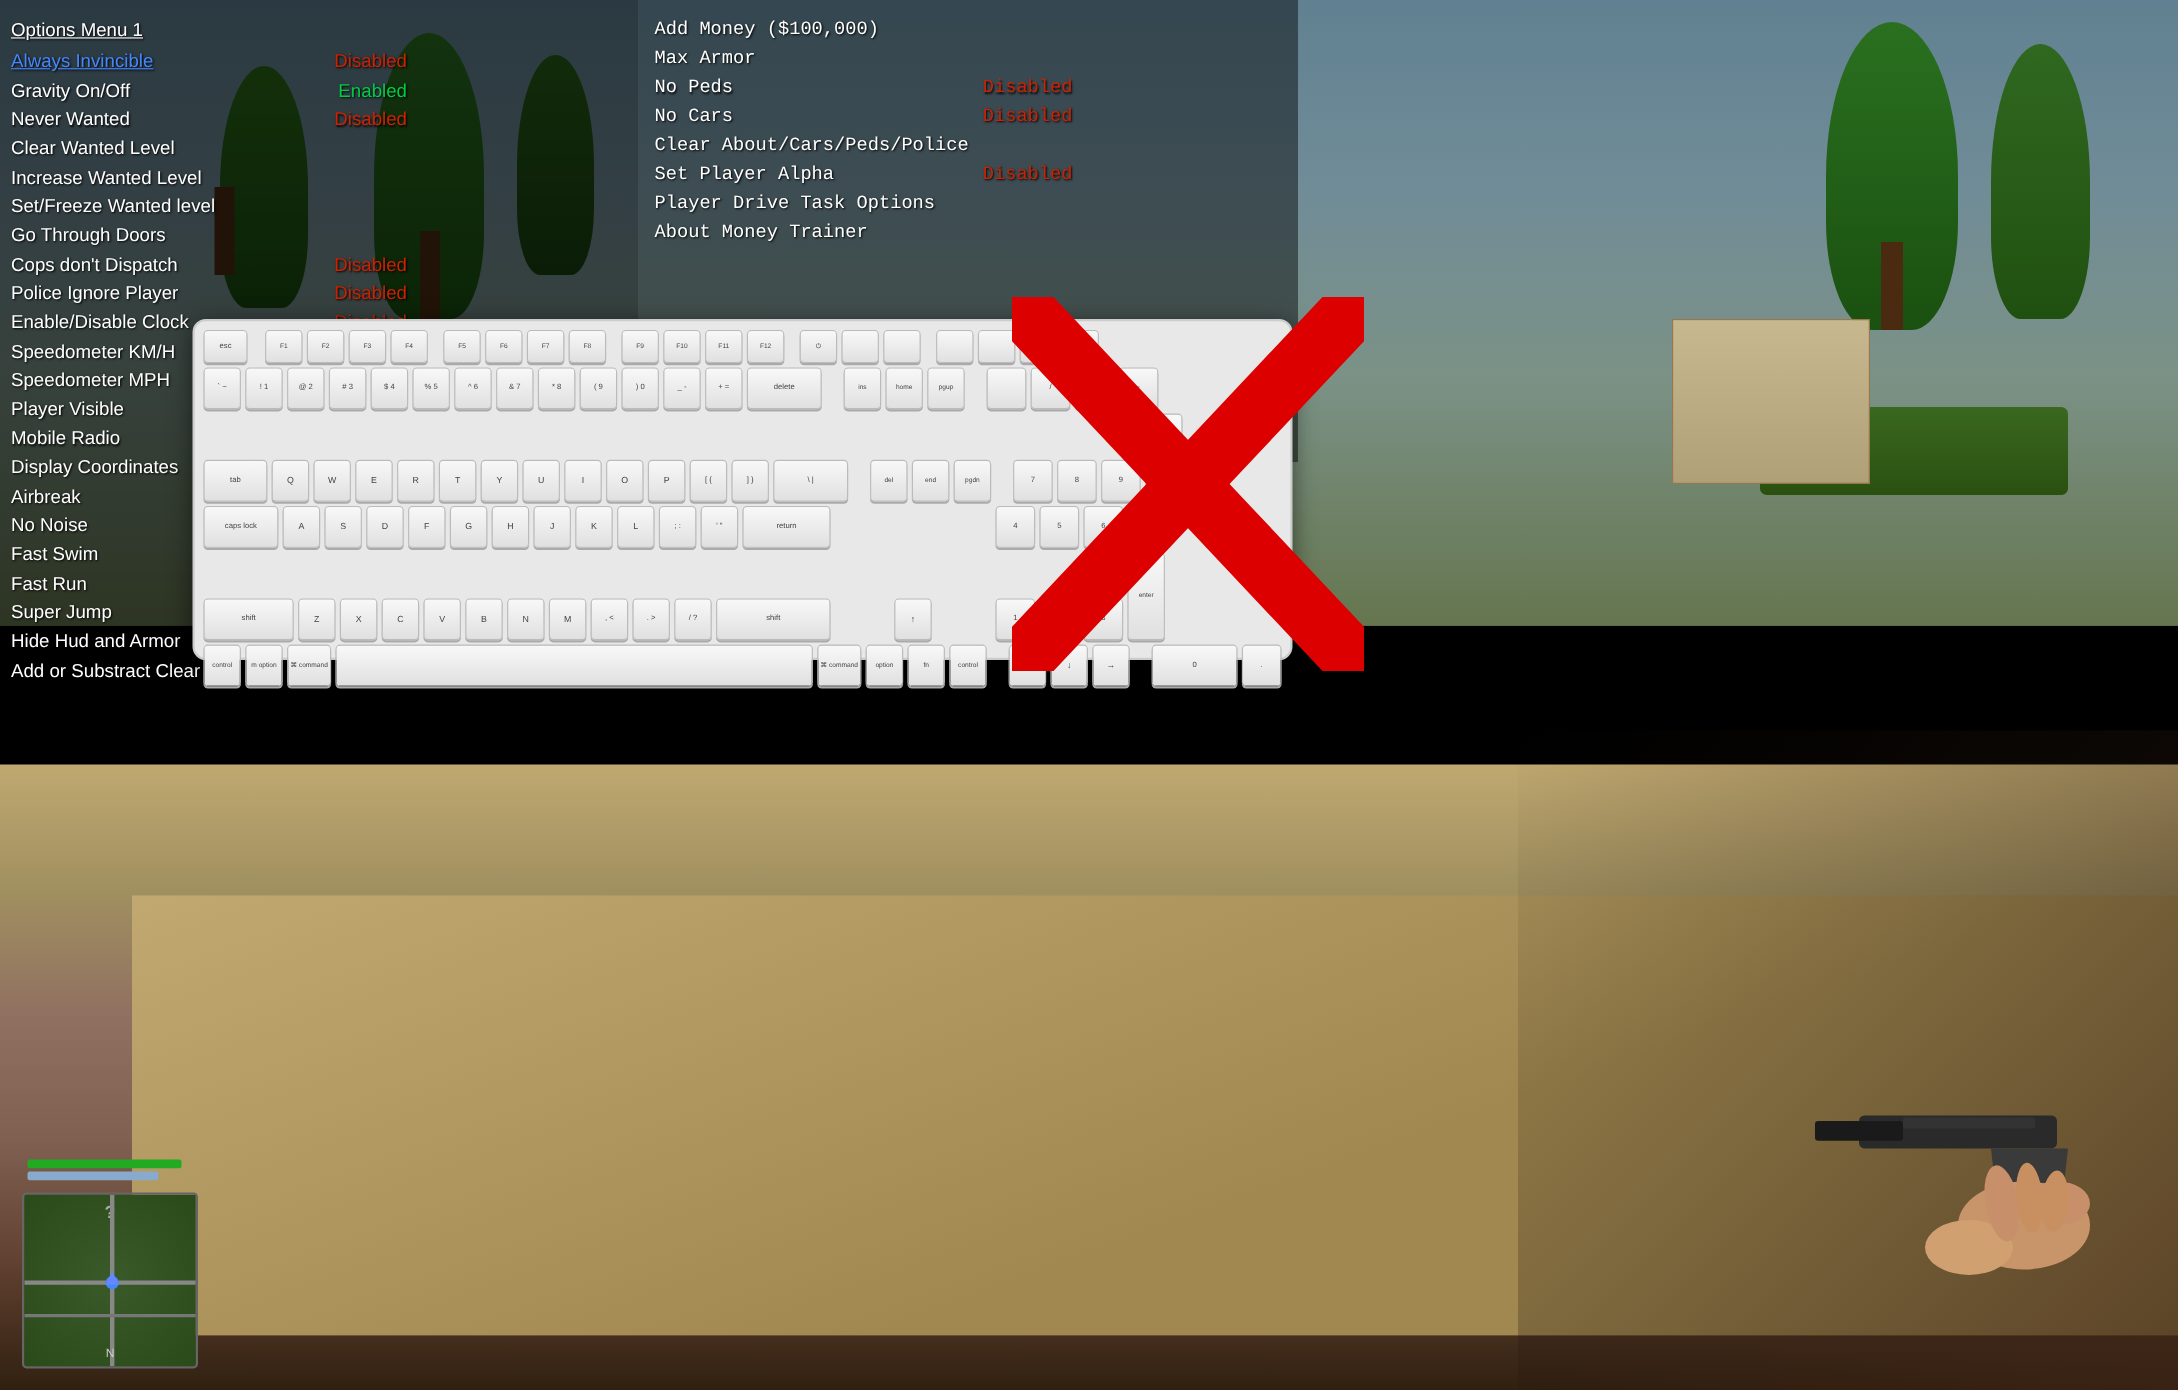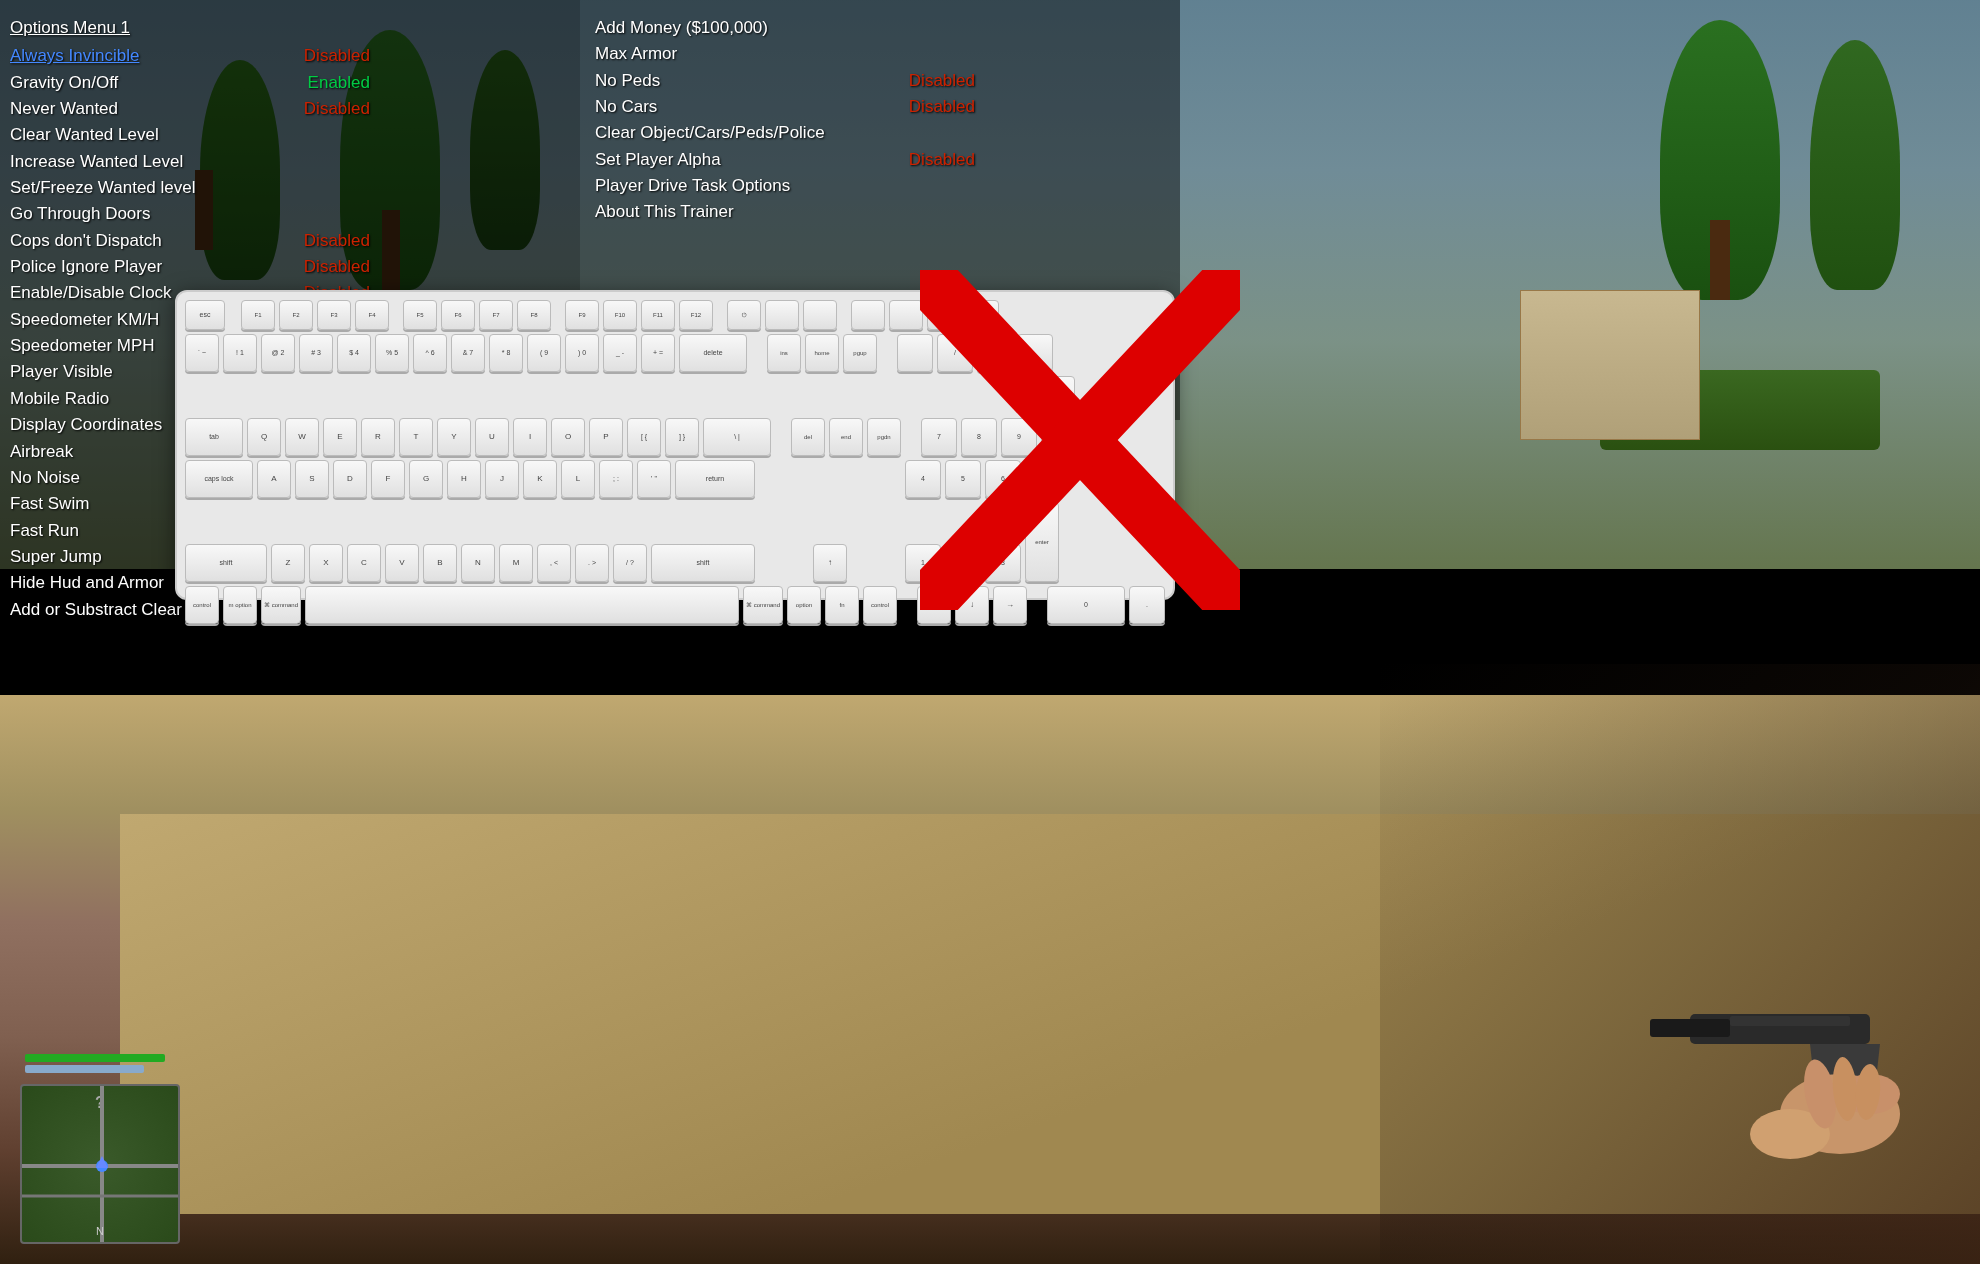--- a/index.html
+++ b/index.html
@@ -80,20 +80,21 @@
       font-size: 17px;
       line-height: 1.55;
       color: #ffffff;
       text-shadow: 1px 1px 2px #000;
     }
 
     #menu-right .item-row {
       display: flex;
       justify-content: space-between;
       align-items: flex-start;
+      font-family: Liberation Mono, monospace;
     }
 
     
     #keyboard-container {
       position: absolute;
       top: 290px;
       left: 175px;
       width: 1000px;
       height: 310px;
       background: #e8e8e8;
@@ -340,33 +341,33 @@
   </div>
   <div class="item-row">
     <span>No Peds</span>
     <span class="status-disabled">Disabled</span>
   </div>
   <div class="item-row">
     <span>No Cars</span>
     <span class="status-disabled">Disabled</span>
   </div>
   <div class="item-row">
-    <span>Clear Object/Cars/Peds/Police</span>
+    <span>Clear About/Cars/Peds/Police</span>
     <span></span>
   </div>
   <div class="item-row">
     <span>Set Player Alpha</span>
     <span class="status-disabled">Disabled</span>
   </div>
   <div class="item-row">
     <span>Player Drive Task Options</span>
     <span></span>
   </div>
   <div class="item-row">
-    <span>About This Trainer</span>
+    <span>About Money Trainer</span>
     <span></span>
   </div>
 </div>
 
 <div id="keyboard-container">
 
   <div class="kb-row">
     <div class="key key-fn-row" style="min-width:40px;">
         <span style="font-size:7px;">esc</span>
       </div>

